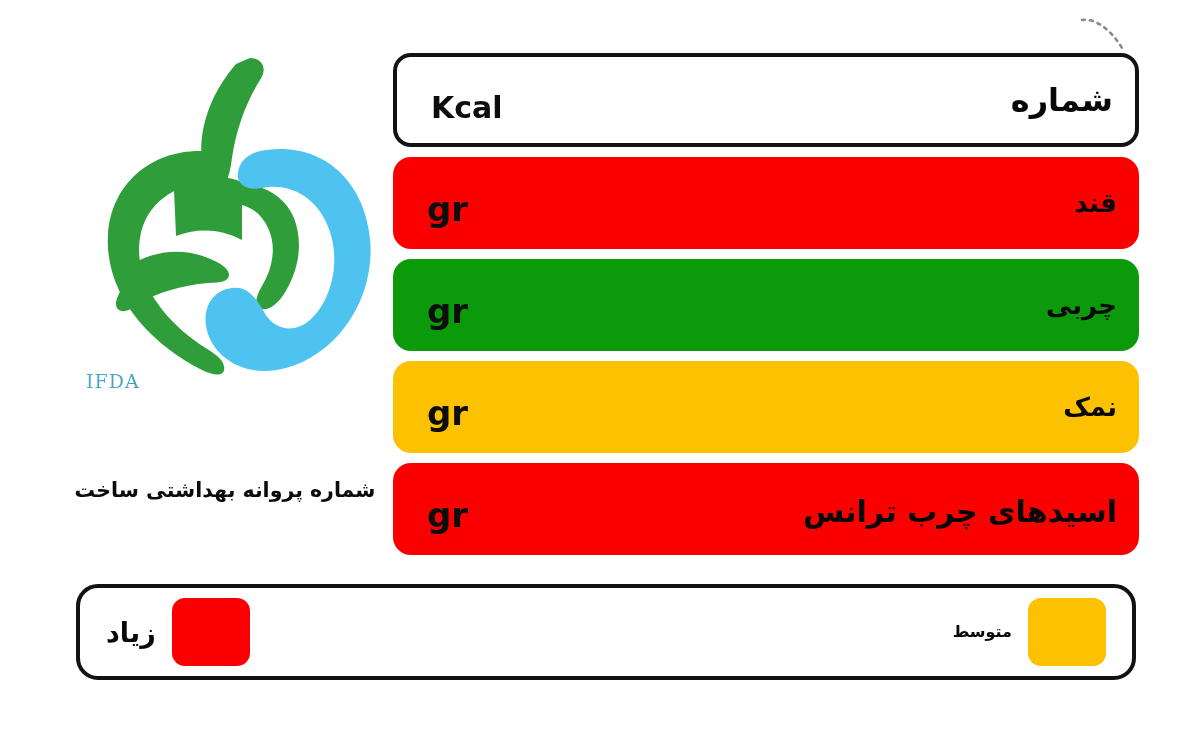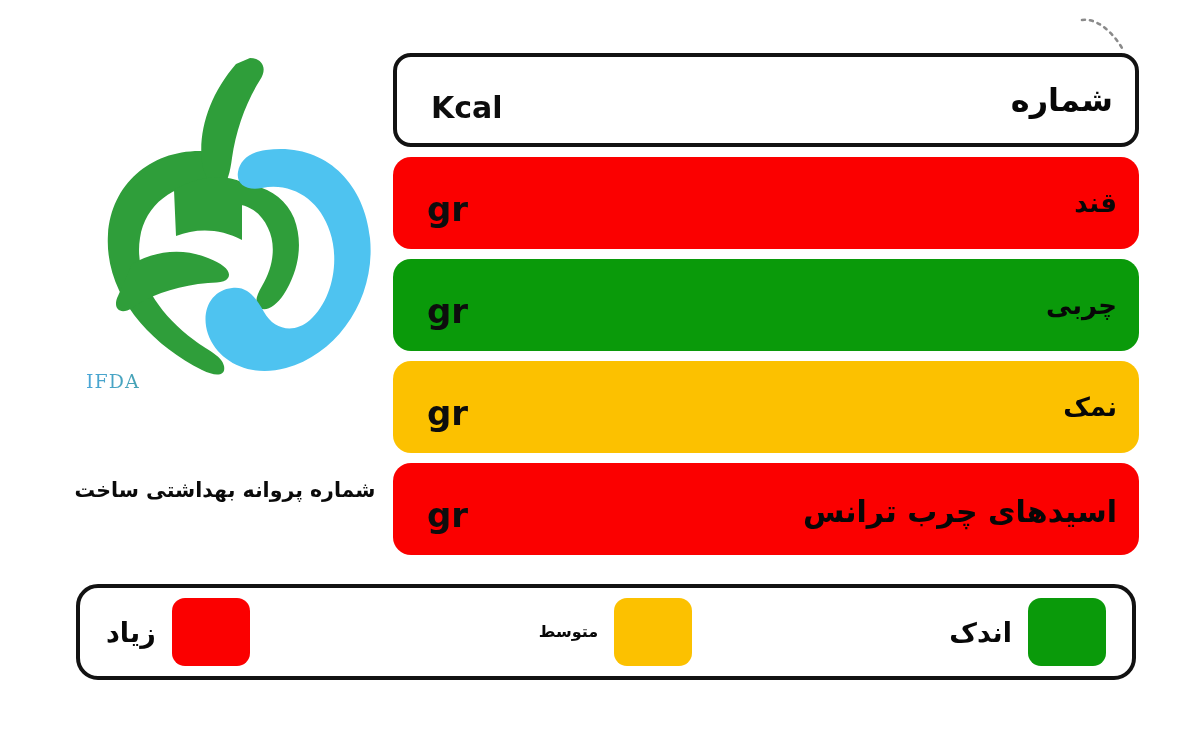--- a/index.html
+++ b/index.html
@@ -269,24 +269,20 @@
 
     <div class="nutrient-row level-high">
       <span class="nutrient-name">اسیدهای چرب ترانس</span>
       <span class="nutrient-unit">gr</span>
     </div>
 
   </div>
 
   <div id="legend-box">
 
-    <div class="legend-item item-low">
-      <span class="legend-swatch sw-low"></span>
-      <span class="legend-label">اندک</span>
-    </div>
 
     <div class="legend-item item-medium">
       <span class="legend-swatch sw-medium"></span>
       <span class="legend-label">متوسط</span>
     </div>
 
     <div class="legend-item item-high">
       <span class="legend-swatch sw-high"></span>
       <span class="legend-label">زیاد</span>
     </div>

